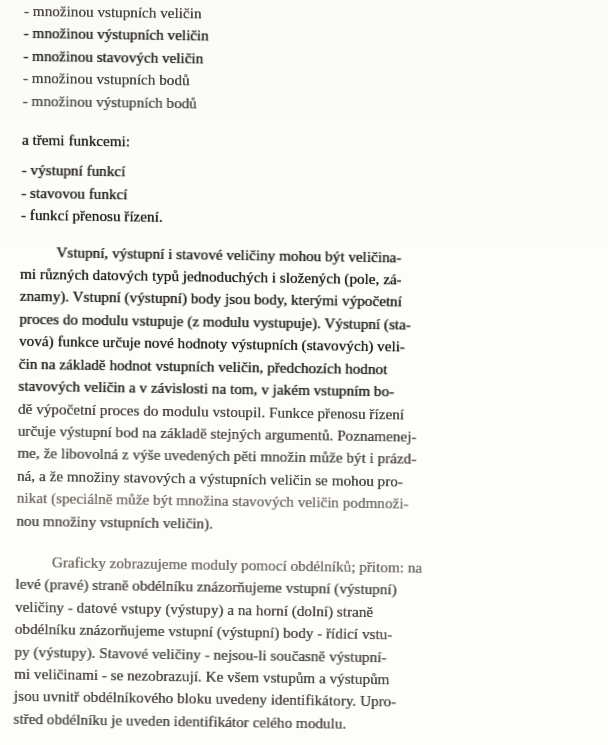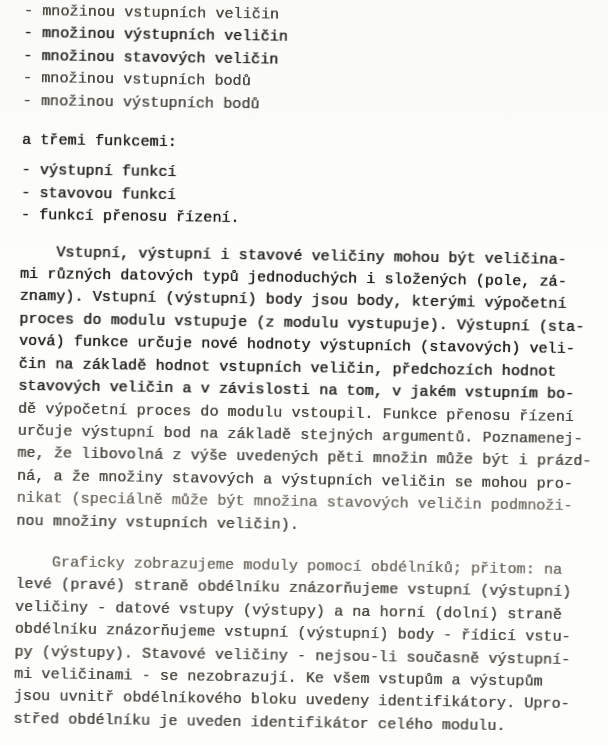--- a/index.html
+++ b/index.html
@@ -8,21 +8,21 @@
     background: #ffffff;
   }
   .sheet {
     position: relative;
     width: 608px;
     height: 745px;
     overflow: hidden;
     box-sizing: border-box;
     background: var(--paper, #fdfdfb);
     background-image: linear-gradient(180deg, rgba(0,0,0,0.012), rgba(0,0,0,0) 40%);
-    font-family: Liberation Mono, monospace;
+    font-family: Liberation Serif, serif;
     font-size: 15.2px;
     line-height: 22.4px;
     color: var(--ink, #211e1a);
   }
   .skew {
     position: absolute;
     top: 4px;
     left: 24px;
     right: 4px;
     transform: rotate(0.85deg);

